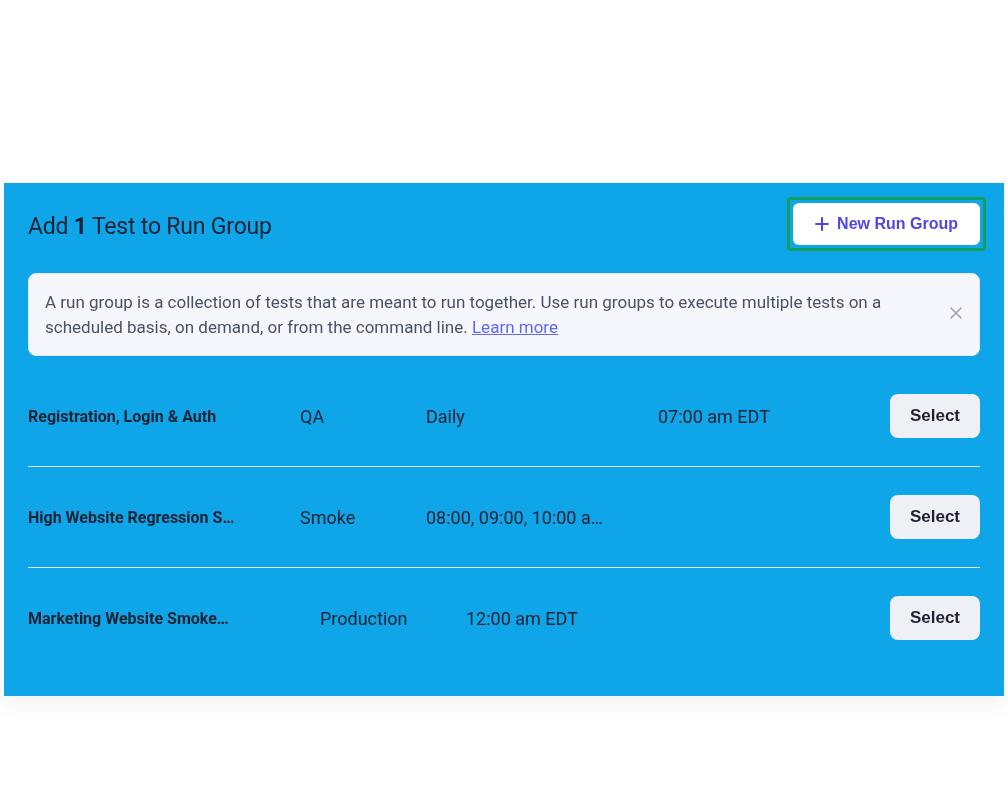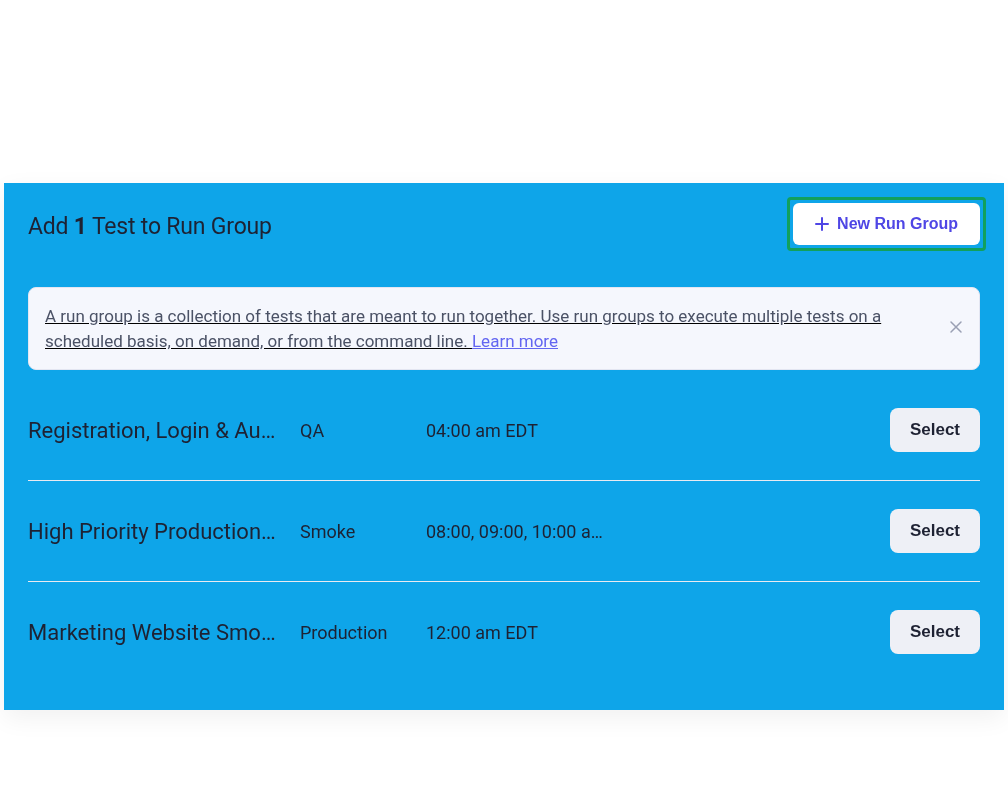--- a/index.html
+++ b/index.html
@@ -57,27 +57,26 @@
       font-size: 16px;
       font-weight: 700;
       border-radius: 6px;
     }
     .new-run-group-btn .plus {
       display: inline-flex;
       width: 14px;
       height: 14px;
     }
     .info-banner {
-      margin: 18px 24px 10px 24px;
+      margin: 4px 24px 10px 24px;
       background: #f5f7fd;
       border: 1px solid #e3e6f2;
       border-radius: 8px;
       padding: 16px 48px 16px 16px;
       position: relative;
-      text-decoration: underline;
     }
     .info-banner-text {
       font-size: 17px;
       line-height: 1.45;
       color: #4b5266;
     }
     .info-banner-text a {
       color: #6366f1;
       text-decoration: underline;
     }
@@ -100,25 +99,26 @@
       padding: 0 24px;
     }
     .row {
       display: flex;
       align-items: center;
       padding: 28px 0;
       border-bottom: 1px solid #e9ebf2;
     }
     .row:last-child {
       border-bottom: none;
+      gap: 20px;
     }
     .col-name {
       flex: 0 0 272px;
-      font-size: 22px;
-      font-weight: 400;
+      font-size: 16px;
+      font-weight: 700;
       color: #1e2233;
       white-space: nowrap;
       overflow: hidden;
       text-overflow: ellipsis;
       padding-right: 20px;
     }
     .col-env {
       flex: 0 0 126px;
       font-size: 18px;
       color: #1e2233;
@@ -189,27 +189,28 @@
             <path d="M2 2l10 10M12 2L2 12" stroke="#9aa0b4" stroke-width="1.5" stroke-linecap="round"></path>
           </svg>
       </span>
     </button>
   </div>
 
   <div class="rows">
     <div class="row">
       <div class="col-name">Registration, Login &amp; Auth</div>
       <div class="col-env">QA</div>
-      <div class="col-time">04:00 am EDT</div>
+      <div class="col-days">Daily</div>
+      <div class="col-time">07:00 am EDT</div>
       <div class="col-action">
         <button class="select-btn">Select</button>
       </div>
     </div>
     <div class="row">
-      <div class="col-name">High Priority Production S…</div>
+      <div class="col-name">High Website Regression S…</div>
       <div class="col-env">Smoke</div>
       <div class="col-time">08:00, 09:00, 10:00 a…</div>
       <div class="col-action">
         <button class="select-btn">Select</button>
       </div>
     </div>
     <div class="row">
       <div class="col-name">Marketing Website Smoke…</div>
       <div class="col-env">Production</div>
       <div class="col-time">12:00 am EDT</div>

